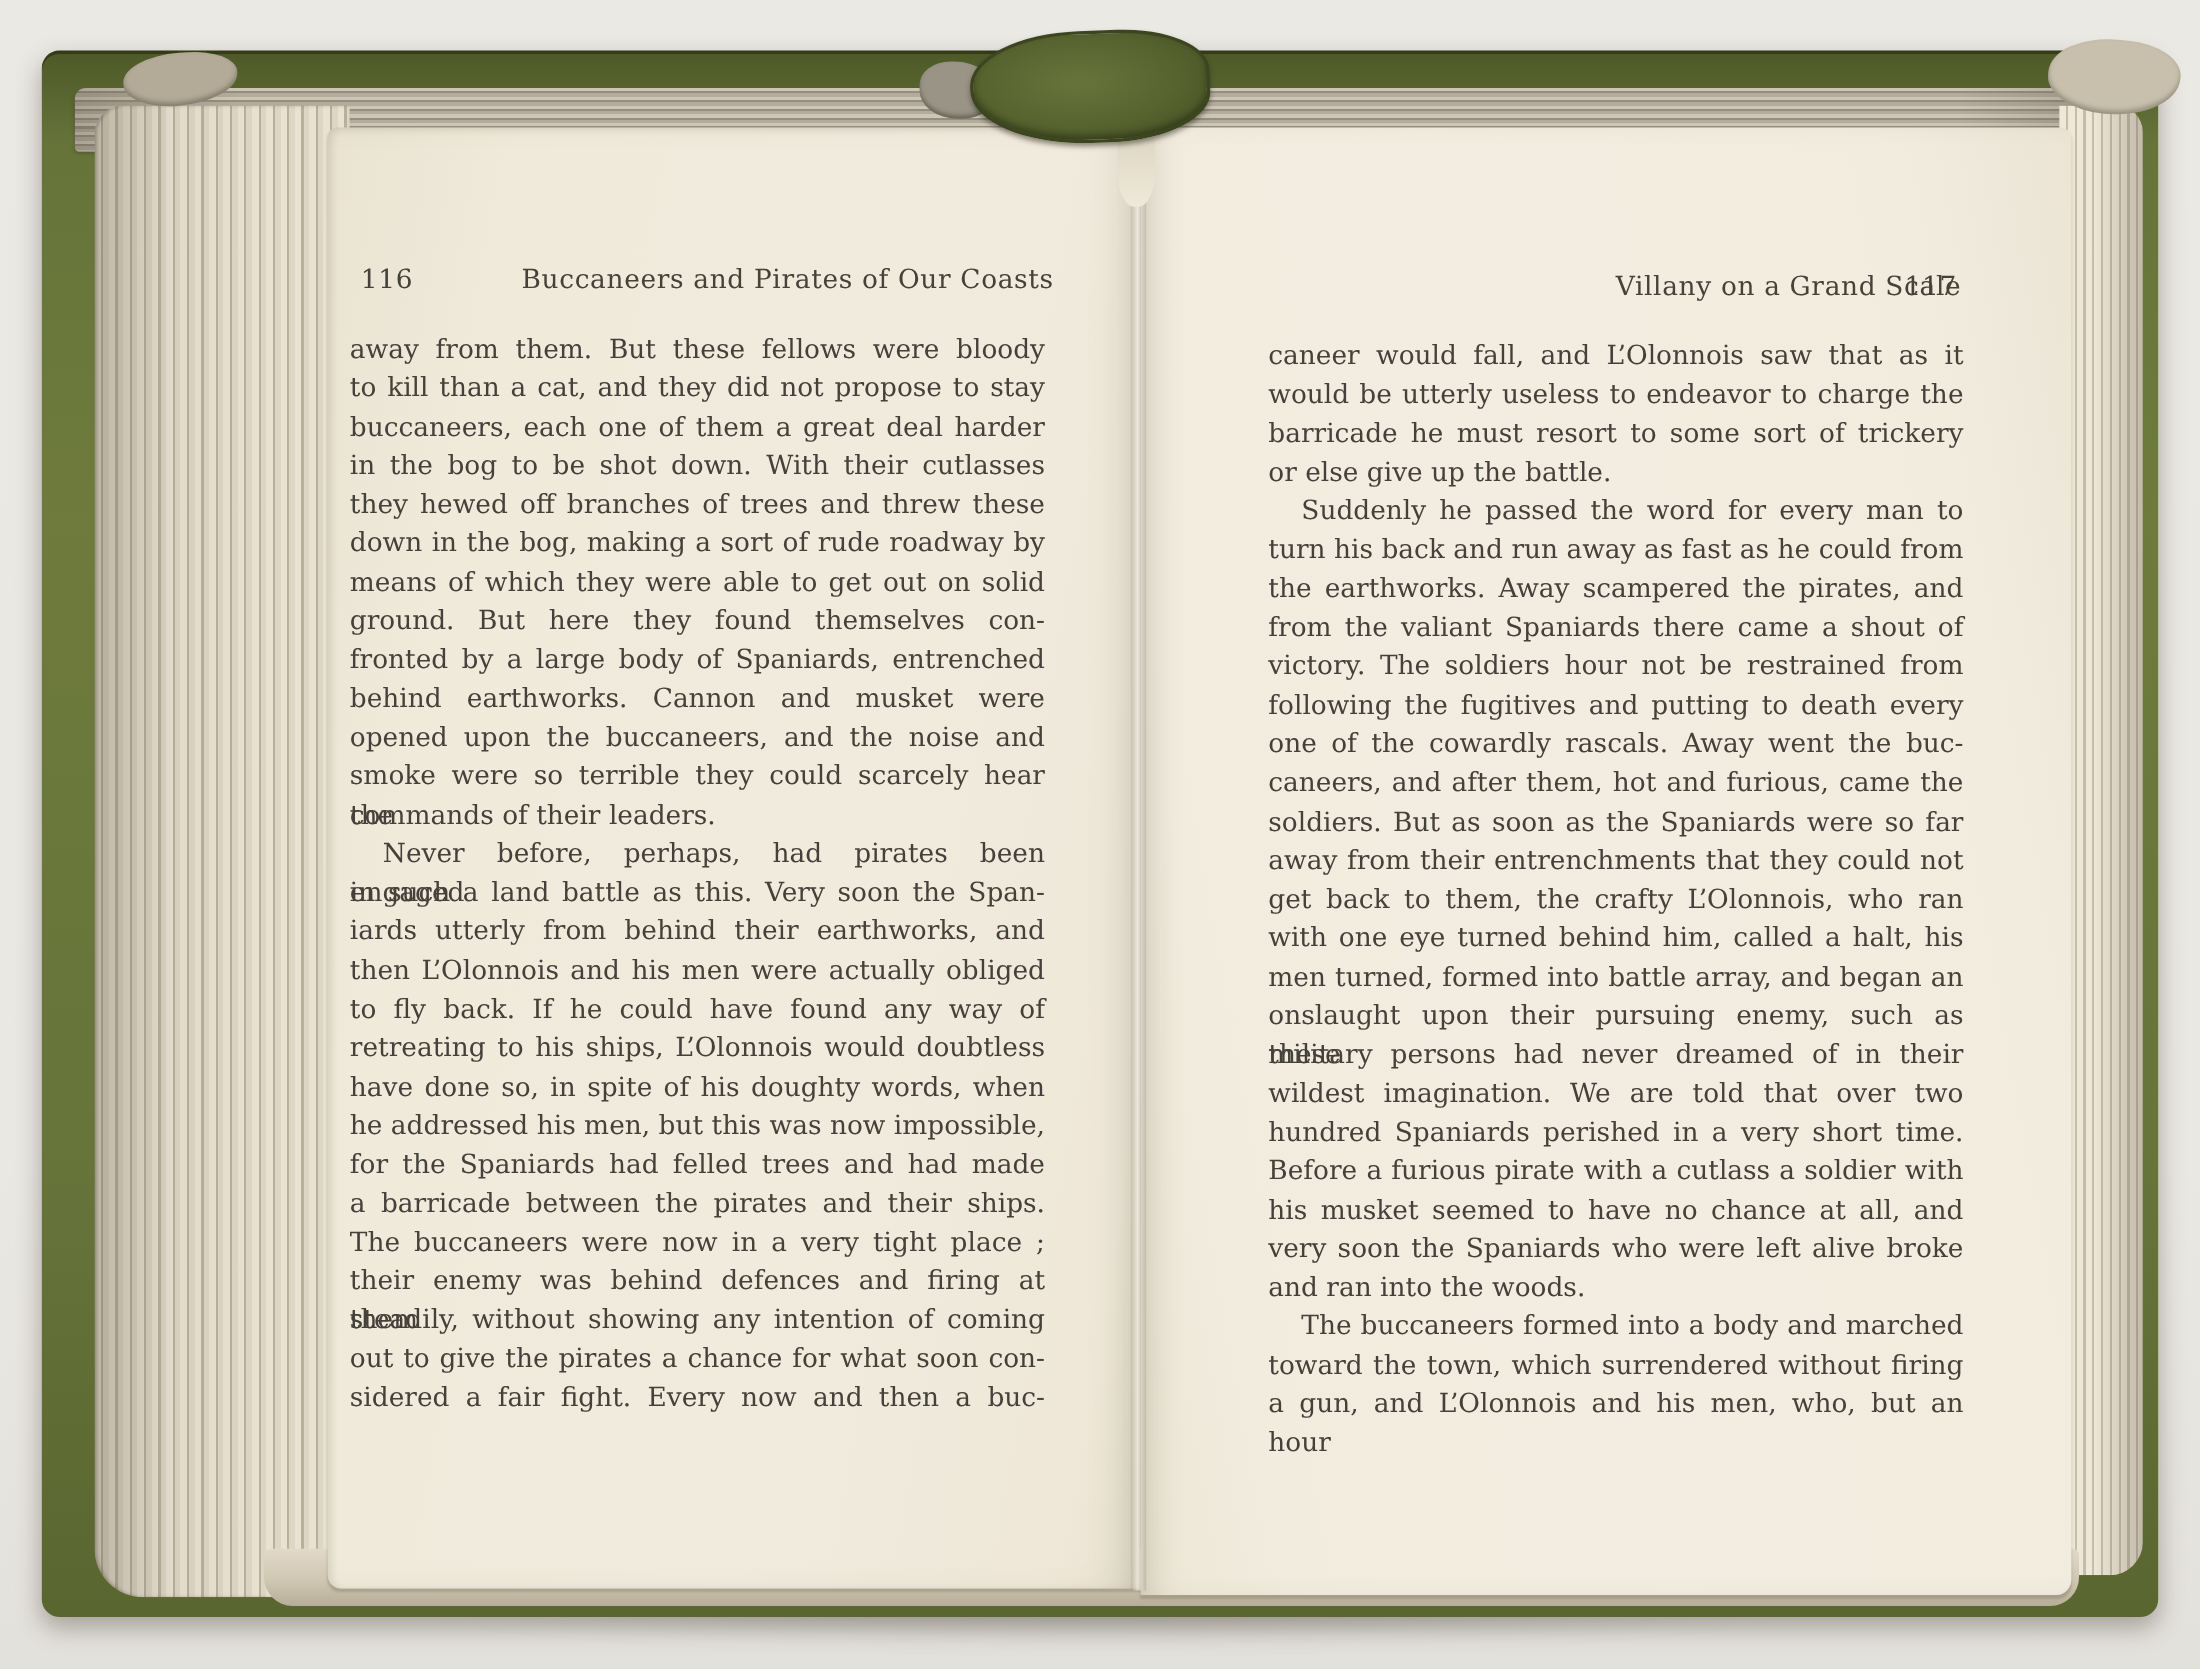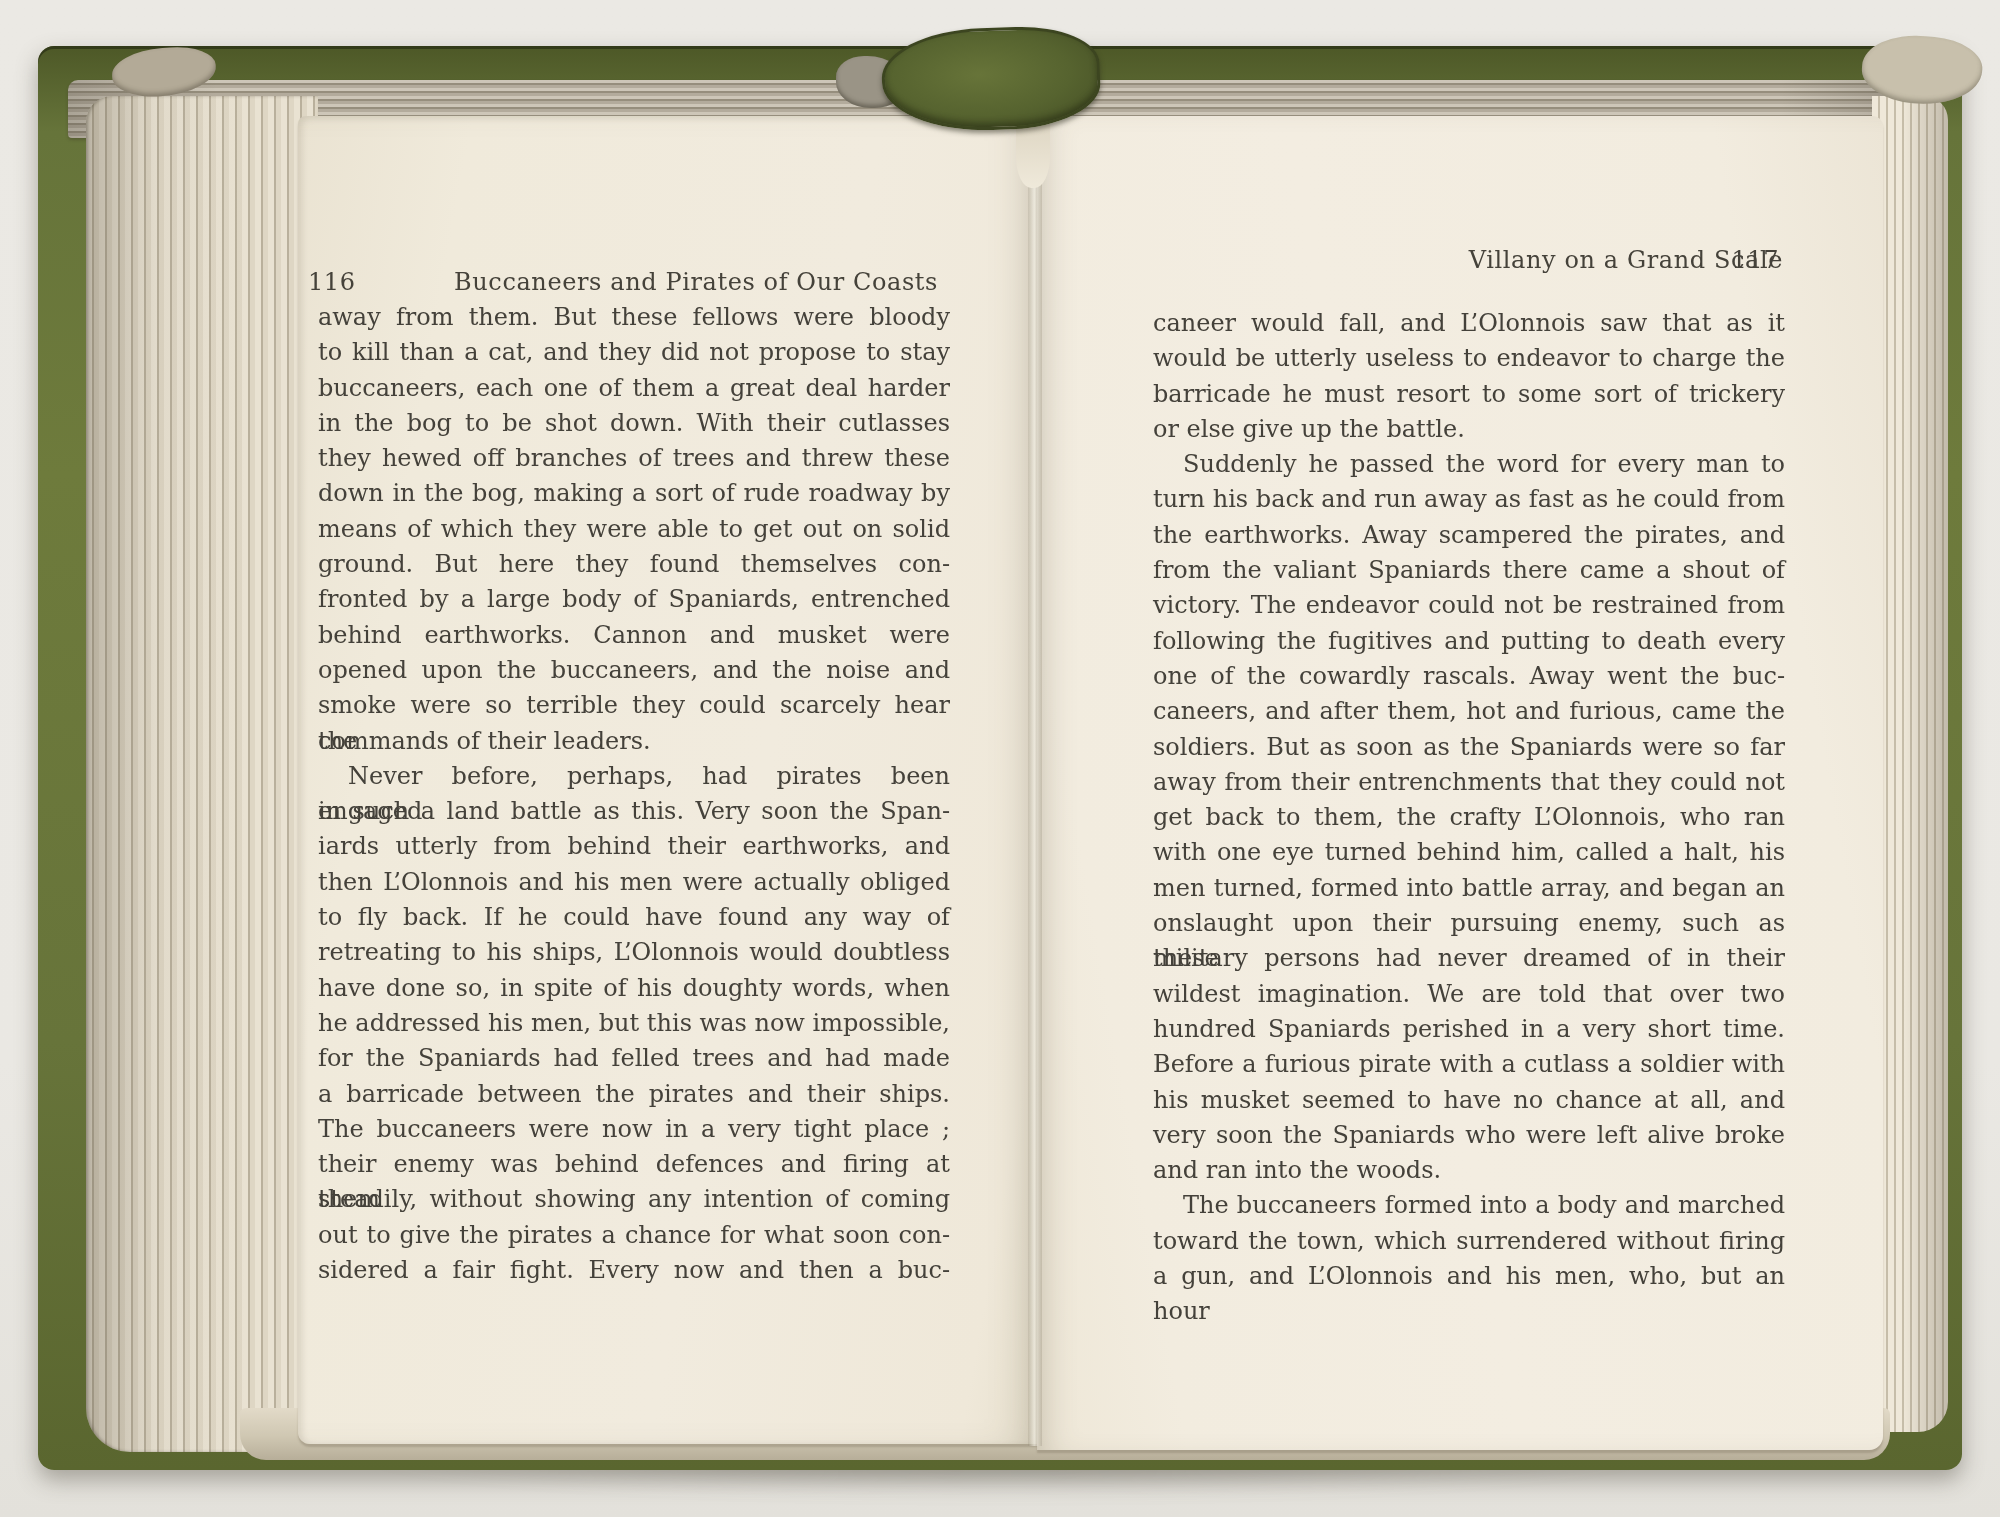--- a/index.html
+++ b/index.html
@@ -82,21 +82,21 @@
     position:absolute;left:1016px;top:118px;width:34px;height:70px;
     background:linear-gradient(180deg,#ddd5c2,#efe9da);
     border-radius:0 0 45% 45%;
   }
   .fray{position:absolute;border-radius:50% 42% 55% 45%;}
   .fray.tl{left:112px;top:48px;width:104px;height:48px;background:#b3aa97;box-shadow:inset 0 -3px 5px rgba(70,64,50,0.45);transform:rotate(-4deg);}
   .fray.tr{left:1862px;top:36px;width:120px;height:68px;background:#c8c0ac;box-shadow:inset 0 -3px 5px rgba(70,64,50,0.4);transform:rotate(5deg);}
   .running-head{position:absolute;height:34px;font-size:24px;color:#45423a;letter-spacing:0.6px;}
   .running-head .num{position:absolute;top:0;}
   .running-head .title{position:absolute;left:0;right:0;text-align:right;top:0;}
-  .running-head.left-head{left:308px;top:240px;width:630px;margin-top:28px;}
+  .running-head.left-head{left:328px;top:240px;width:630px;}
   .running-head.left-head .num{left:0;}
   .running-head.right-head{left:1153px;top:246px;width:630px;}
   .running-head.right-head .num{right:4px;}
   .body-text{position:absolute;width:632px;font-size:24px;line-height:35.3px;color:#44413a;}
   .body-text.left-body{left:318px;top:300px;}
   .body-text.right-body{left:1153px;top:306px;}
   .line{
     text-align:justify;text-align-last:justify;text-justify:inter-word;
     height:35.3px;overflow:visible;white-space:nowrap;
   }
@@ -168,21 +168,21 @@
     </div>
   <div class="body-text right-body">
       <div class="line j">caneer would fall, and L’Olonnois saw that as it</div>
       <div class="line j">would be utterly useless to endeavor to charge the</div>
       <div class="line j">barricade he must resort to some sort of trickery</div>
       <div class="line j end">or else give up the battle.</div>
       <div class="line j indent">Suddenly he passed the word for every man to</div>
       <div class="line j">turn his back and run away as fast as he could from</div>
       <div class="line j">the earthworks.  Away scampered the pirates, and</div>
       <div class="line j">from the valiant Spaniards there came a shout of</div>
-      <div class="line j">victory.  The endeavor could not be restrained from</div>
+      <div class="line j">victory.  The soldiers hour not be restrained from</div>
       <div class="line j">following the fugitives and putting to death every</div>
       <div class="line j">one of the cowardly rascals.  Away went the buc-</div>
       <div class="line j">caneers, and after them, hot and furious, came the</div>
       <div class="line j">soldiers.  But as soon as the Spaniards were so far</div>
       <div class="line j">away from their entrenchments that they could not</div>
       <div class="line j">get back to them, the crafty L’Olonnois, who ran</div>
       <div class="line j">with one eye turned behind him, called a halt, his</div>
       <div class="line j">men turned, formed into battle array, and began an</div>
       <div class="line j">onslaught upon their pursuing enemy, such as these</div>
       <div class="line j">military persons had never dreamed of in their</div>

